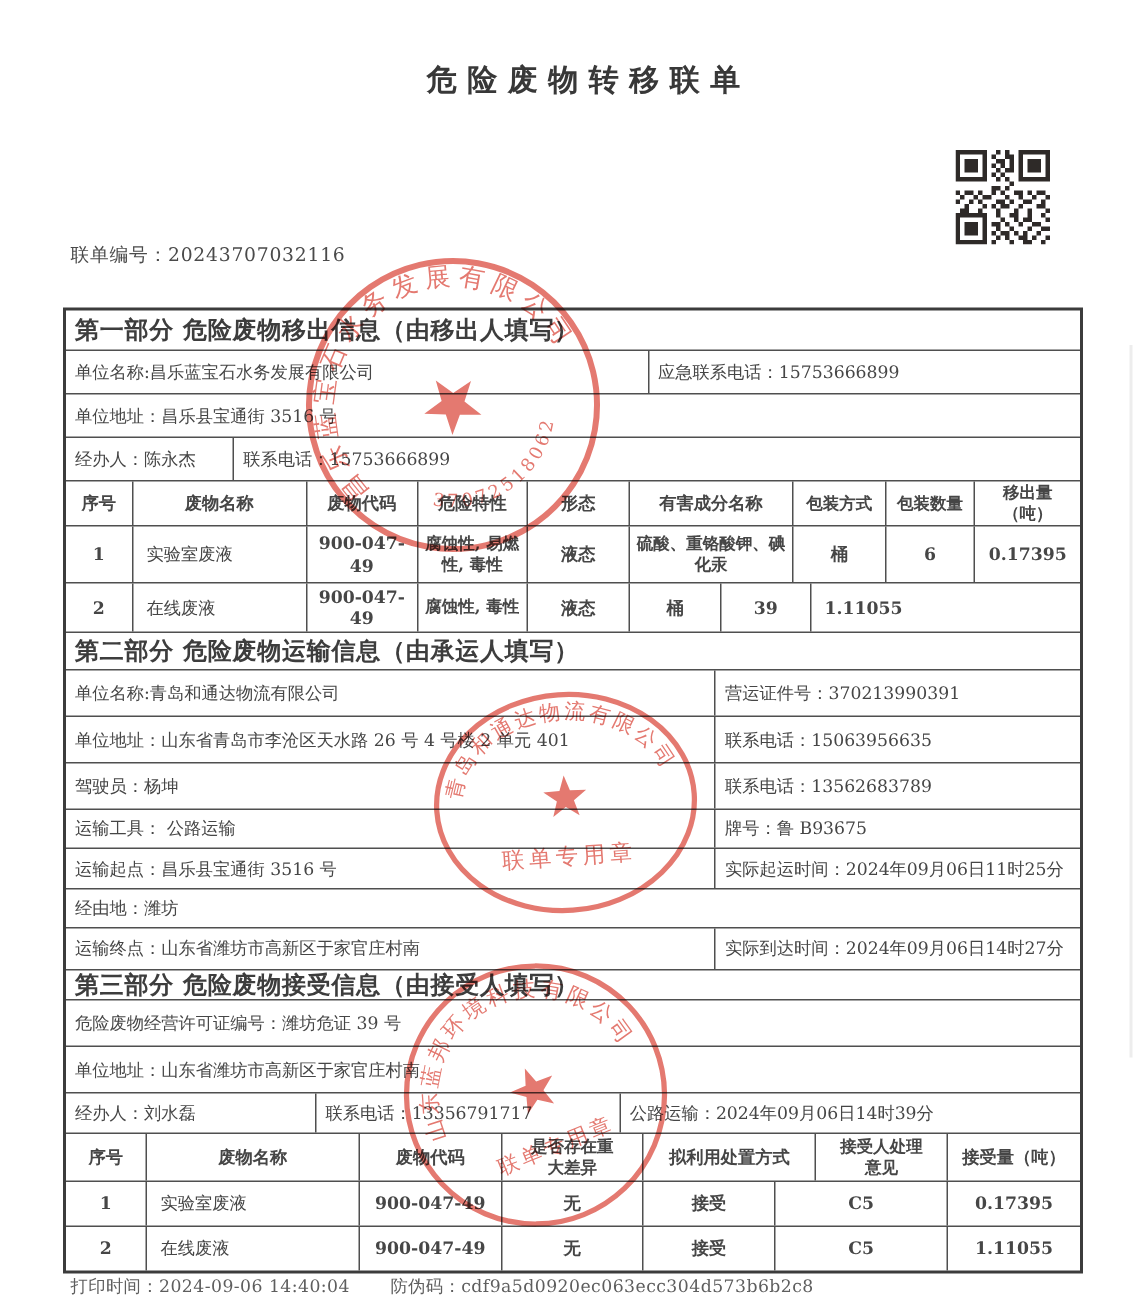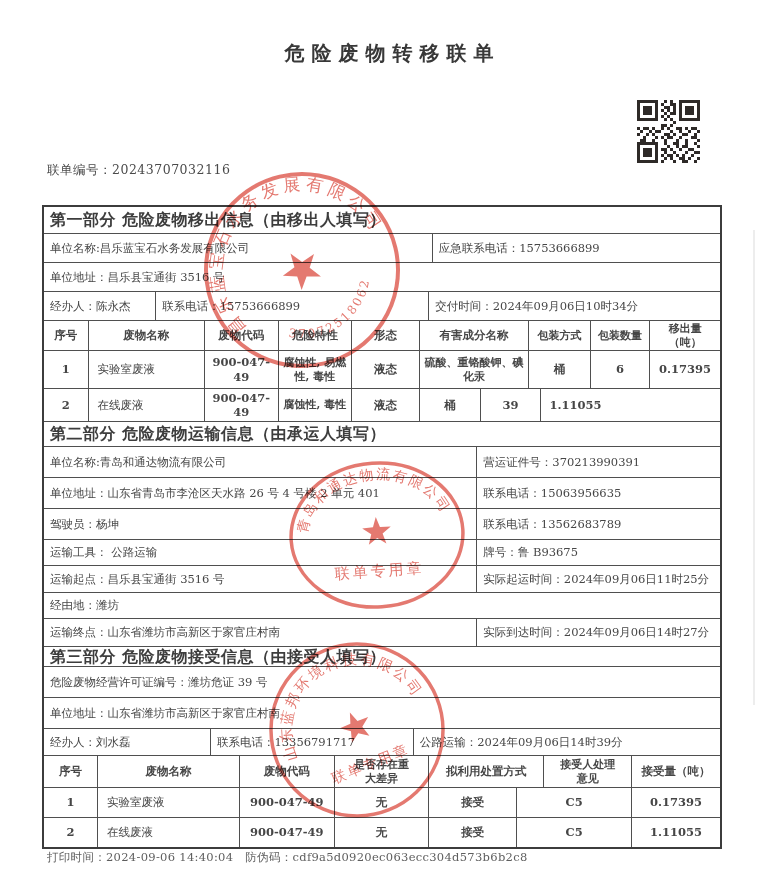--- a/index.html
+++ b/index.html
@@ -60,21 +60,20 @@
     <div class="row" style="height:29px">
       <div class="cell" style="width:57.5%">单位名称:昌乐蓝宝石水务发展有限公司</div>
       <div class="cell" style="width:42.5%">应急联系电话：15753666899</div>
     </div>
     <div class="row" style="height:29px">
       <div class="cell w100">单位地址：昌乐县宝通街 3516 号</div>
     </div>
     <div class="row" style="height:29px">
       <div class="cell" style="width:16.6%">经办人：陈永杰</div>
       <div class="cell" style="width:40.4%">联系电话：15753666899</div>
-      <div class="cell" style="width:43%">交付时间：2024年09月06日10时34分</div>
     </div>
     <div class="row" style="height:30px">
       <div class="cell center" style="width:6.6%">序号</div>
       <div class="cell center" style="width:17.2%">废物名称</div>
       <div class="cell center" style="width:10.9%">废物代码</div>
       <div class="cell center" style="width:10.9%">危险特性</div>
       <div class="cell center" style="width:10.0%">形态</div>
       <div class="cell center" style="width:16.2%">有害成分名称</div>
       <div class="cell center small" style="width:9.1%">包装方式</div>
       <div class="cell center small" style="width:8.8%">包装数量</div>
@@ -210,16 +209,16 @@
       <text font-size="14.5" letter-spacing="2.5" fill="#dc5348" font-family="'DejaVu Serif',serif">
         <textPath href="#s3arc" startOffset="30">山东蓝邦环境科技有限公司</textPath>
       </text>
       <polygon fill="#dc5348" points="95,76 98.8,86.8 110.2,87.1 101.1,94 104.4,104.9 95,98.4 85.6,104.9 88.9,94 79.8,87.1 91.2,86.8"></polygon>
       <text x="95" y="136" text-anchor="middle" font-size="14" letter-spacing="2.5" fill="#dc5348" font-family="'DejaVu Serif',serif">联单专用章</text>
     </g>
   </svg>
 
   <div class="footer">
     <span>打印时间：</span><span>2024-09-06 14:40:04</span>
-    <span style="margin-left:8px">防伪码：</span><span>cdf9a5d0920ec063ecc304d573b6b2c8</span>
+    <span style="margin-left:23px">防伪码：</span><span>cdf9a5d0920ec063ecc304d573b6b2c8</span>
   </div>
 
 </div>
 
 </body></html>

